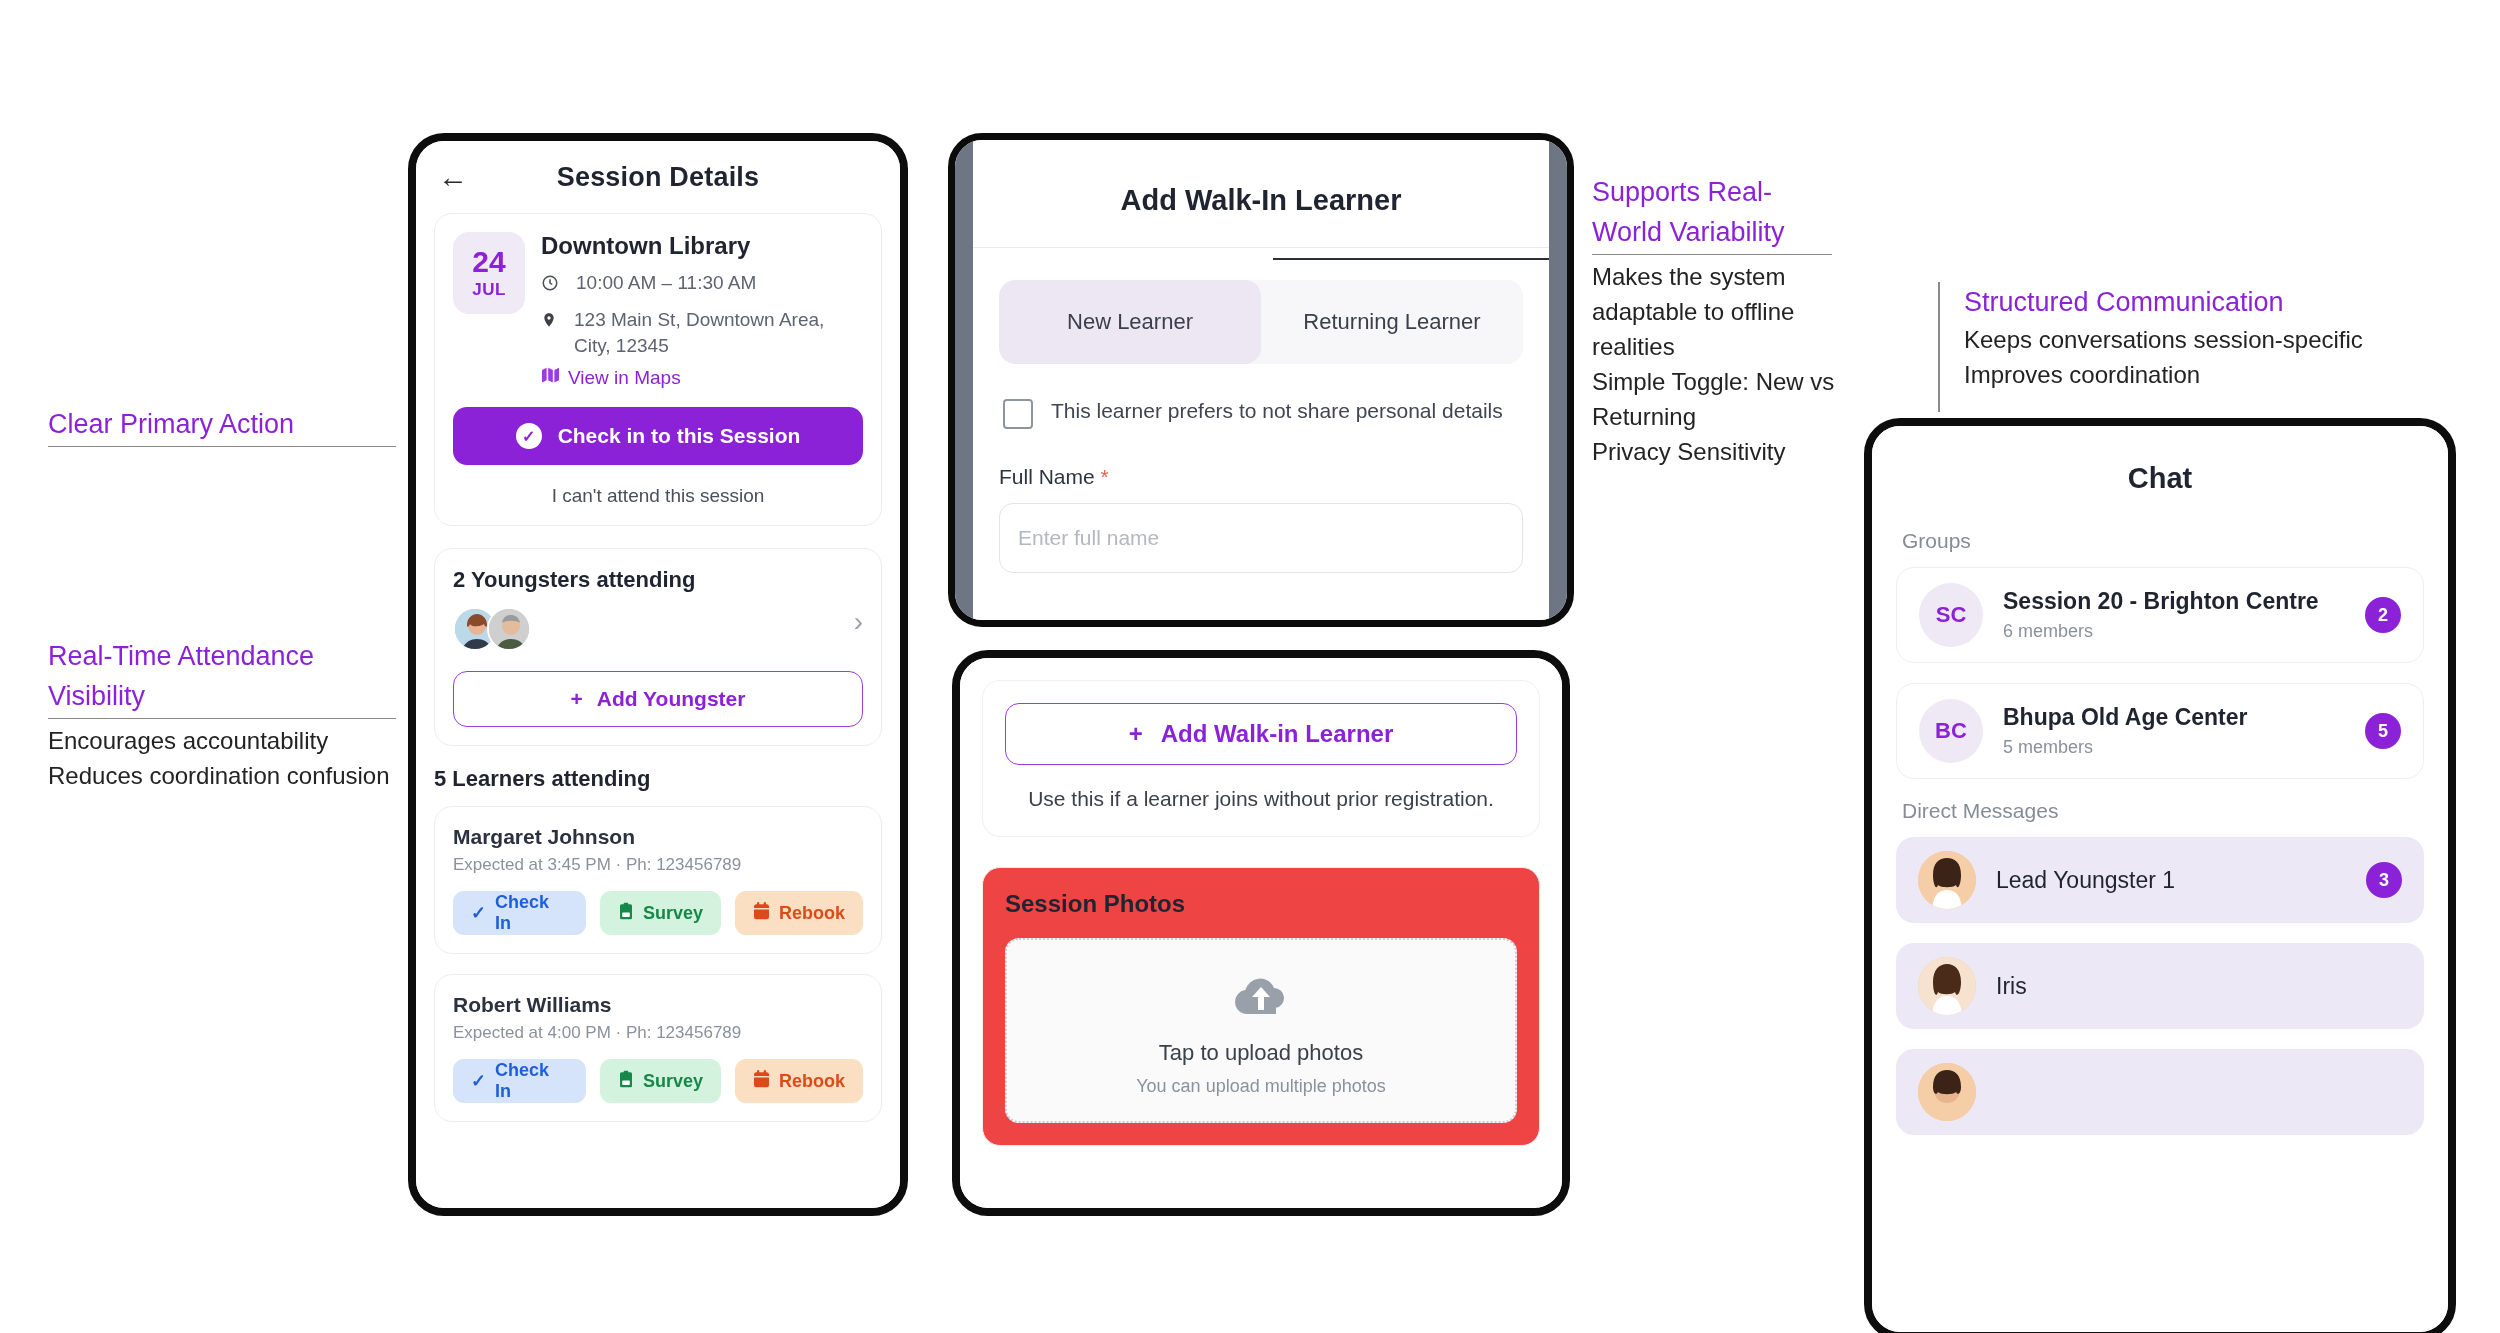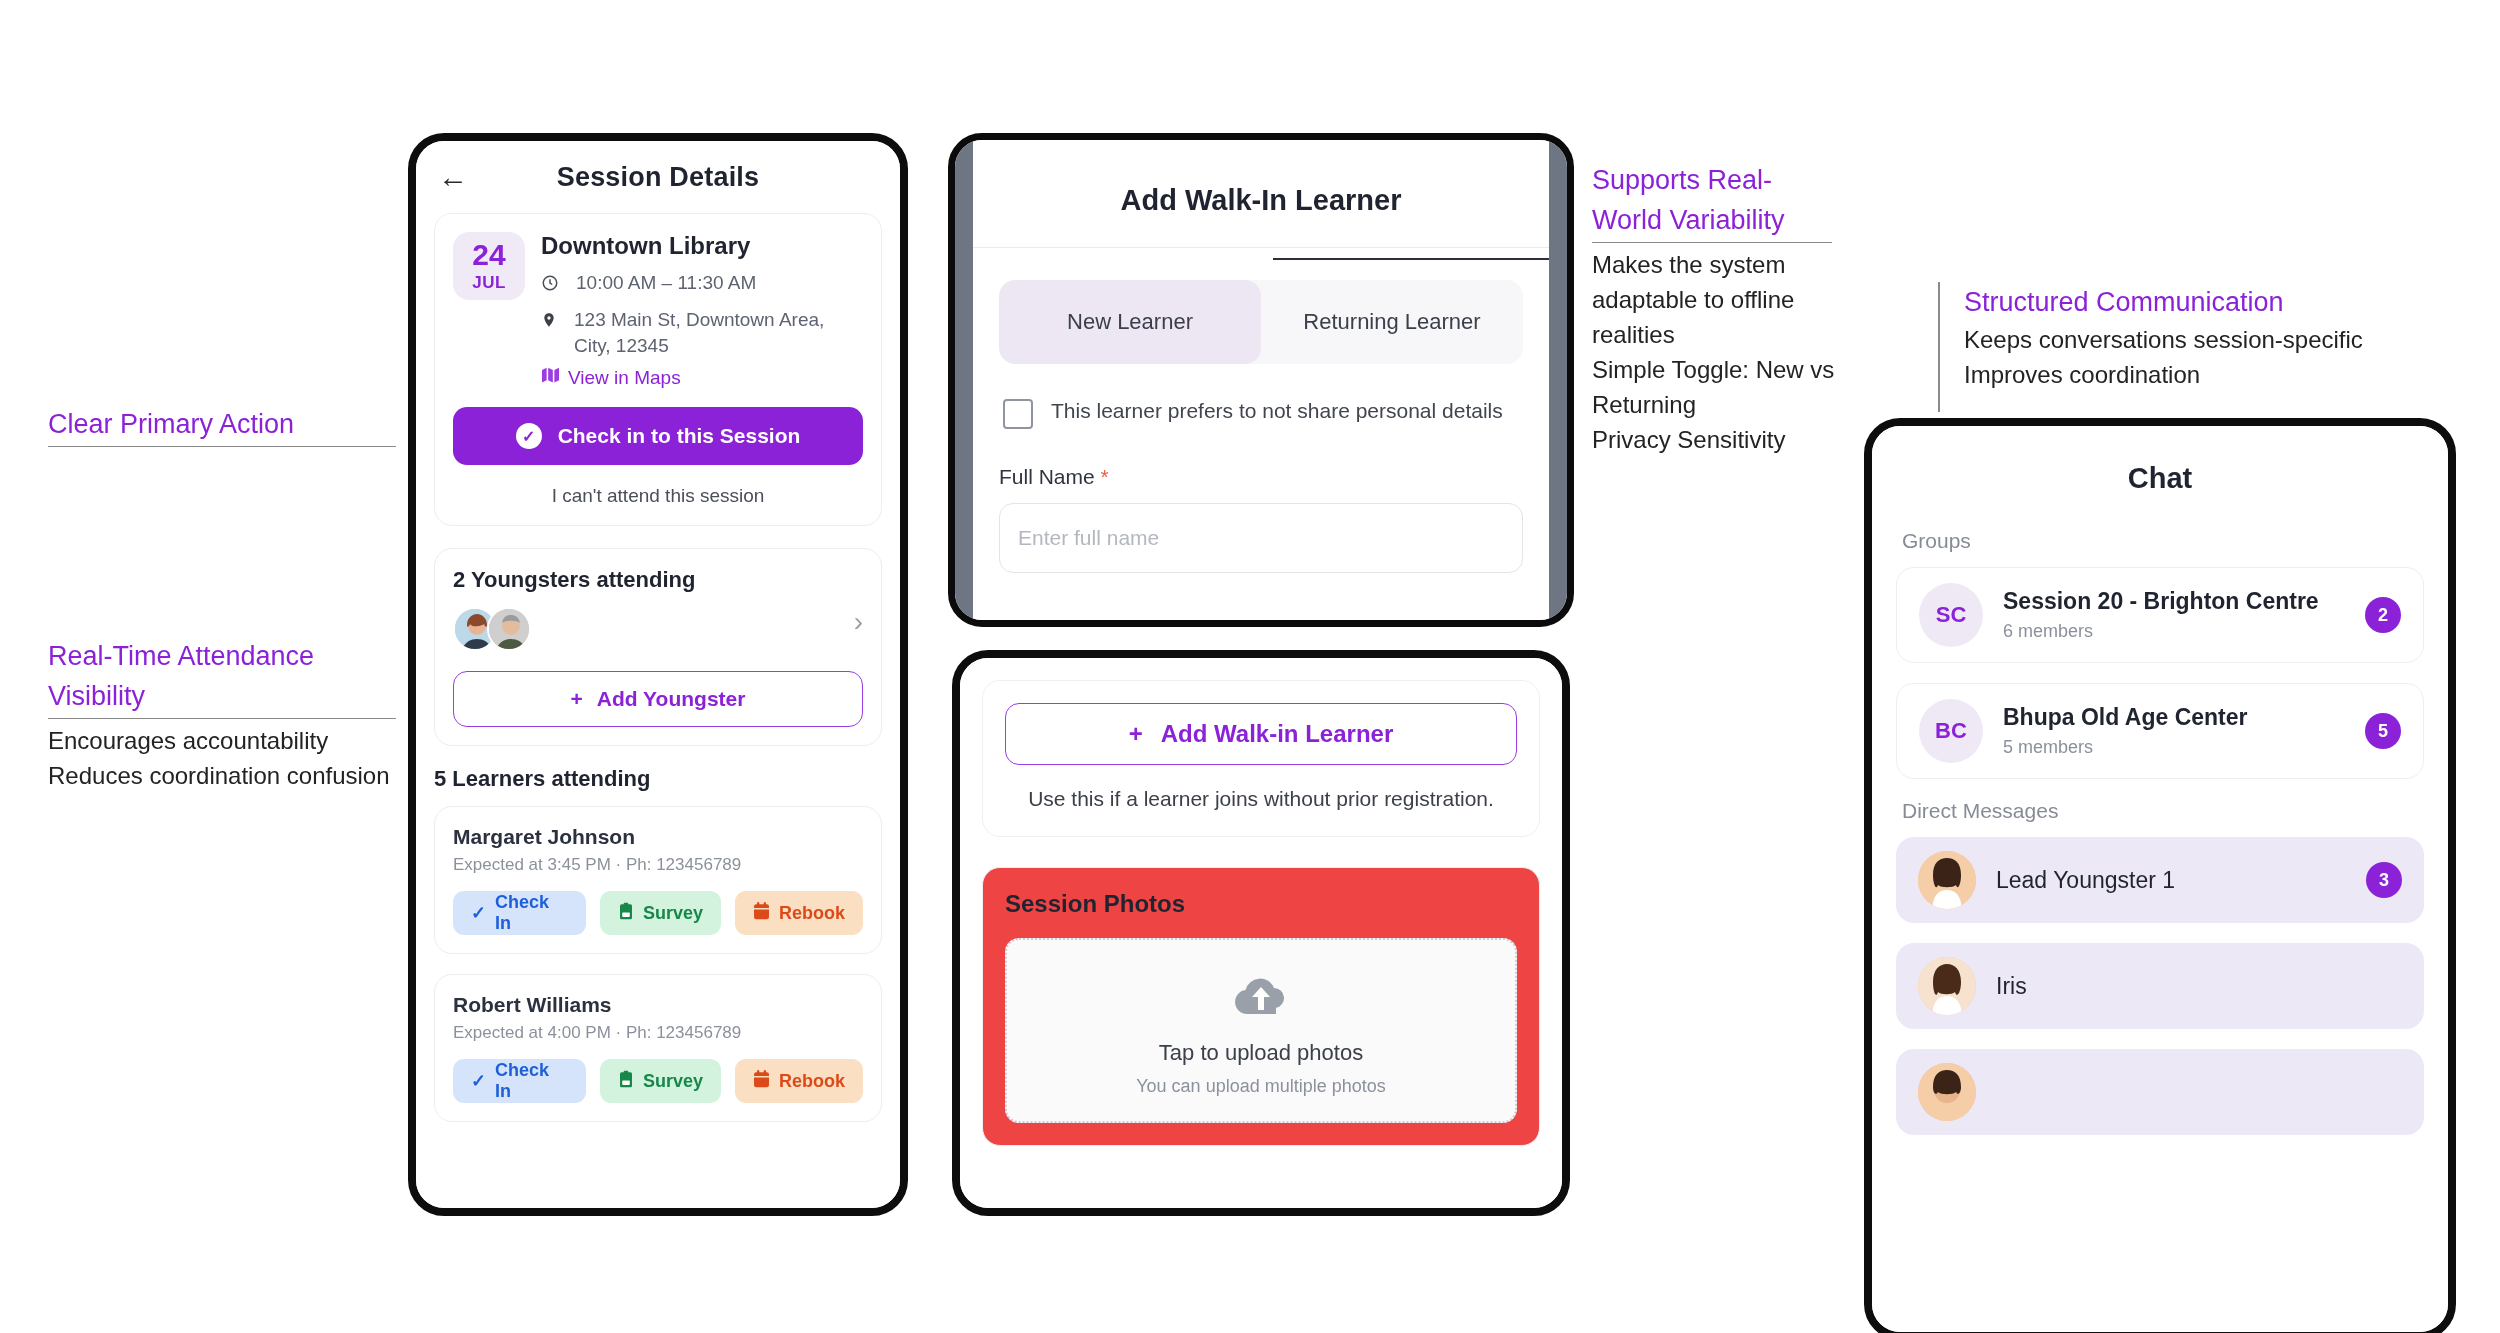--- a/index.html
+++ b/index.html
@@ -53,21 +53,21 @@
     font-size: 27px; font-weight: 700; color: #1f2430; letter-spacing: .2px;
   }
 
   .card {
     background: #fff; border: 1px solid #ededf1; border-radius: 18px;
     margin: 0 18px 20px 18px; padding: 18px;
   }
 
   .sess-row { display: flex; gap: 16px; }
   .date-chip {
-    width: 72px; height: 68px; border-radius: 16px; background: #EFEAF6;
+    width: 72px; height: 82px; border-radius: 16px; background: #EFEAF6;
     display: flex; flex-direction: column; align-items: center; justify-content: center;
     flex: 0 0 auto;
   }
   .date-chip .d { font-size: 30px; font-weight: 700; color: #8B22D8; line-height: 1.05; }
   .date-chip .m { font-size: 17px; font-weight: 700; color: #8B22D8; letter-spacing: .5px; margin-top: 2px;}
   .sess-info { flex: 1 1 auto; min-width: 0; }
   .sess-name { font-size: 24px; font-weight: 700; color: #1f2430; margin-bottom: 10px; }
   .meta { display: flex; gap: 17px; align-items: flex-start; color: #5d6370; font-size: 19px; line-height: 26px; margin-bottom: 8px;}
   .meta .gi { flex: 0 0 auto; color: #4a4f5a; margin-top: 3px; }
   .maps-link { display: flex; align-items: center; gap: 8px; color: #8B22D8; font-size: 19px; font-weight: 500; margin-top: 4px;}
@@ -184,21 +184,21 @@
     <div class="anno-rule"></div>
   </div>
 
   <div class="anno" style="left:48px; top:636px; width:348px;">
     <div class="anno-title">Real-Time Attendance Visibility</div>
     <div class="anno-rule"></div>
     <div class="anno-body">Encourages accountability
 Reduces coordination confusion</div>
   </div>
 
-  <div class="anno" style="left:1592px; top:160px; width:250px;">
+  <div class="anno" style="left:1592px; top:172px; width:250px;">
     <div class="anno-title">Supports Real-World Variability</div>
     <div class="anno-rule" style="width:240px;"></div>
     <div class="anno-body">Makes the system adaptable to offline realities
 Simple Toggle: New vs Returning
 Privacy Sensitivity</div>
   </div>
 
   <div class="anno anno-left-border" style="left:1938px; top:282px; width:450px; height:130px;">
     <div class="anno-title">Structured Communication</div>
     <div class="anno-body">Keeps conversations session-specific

